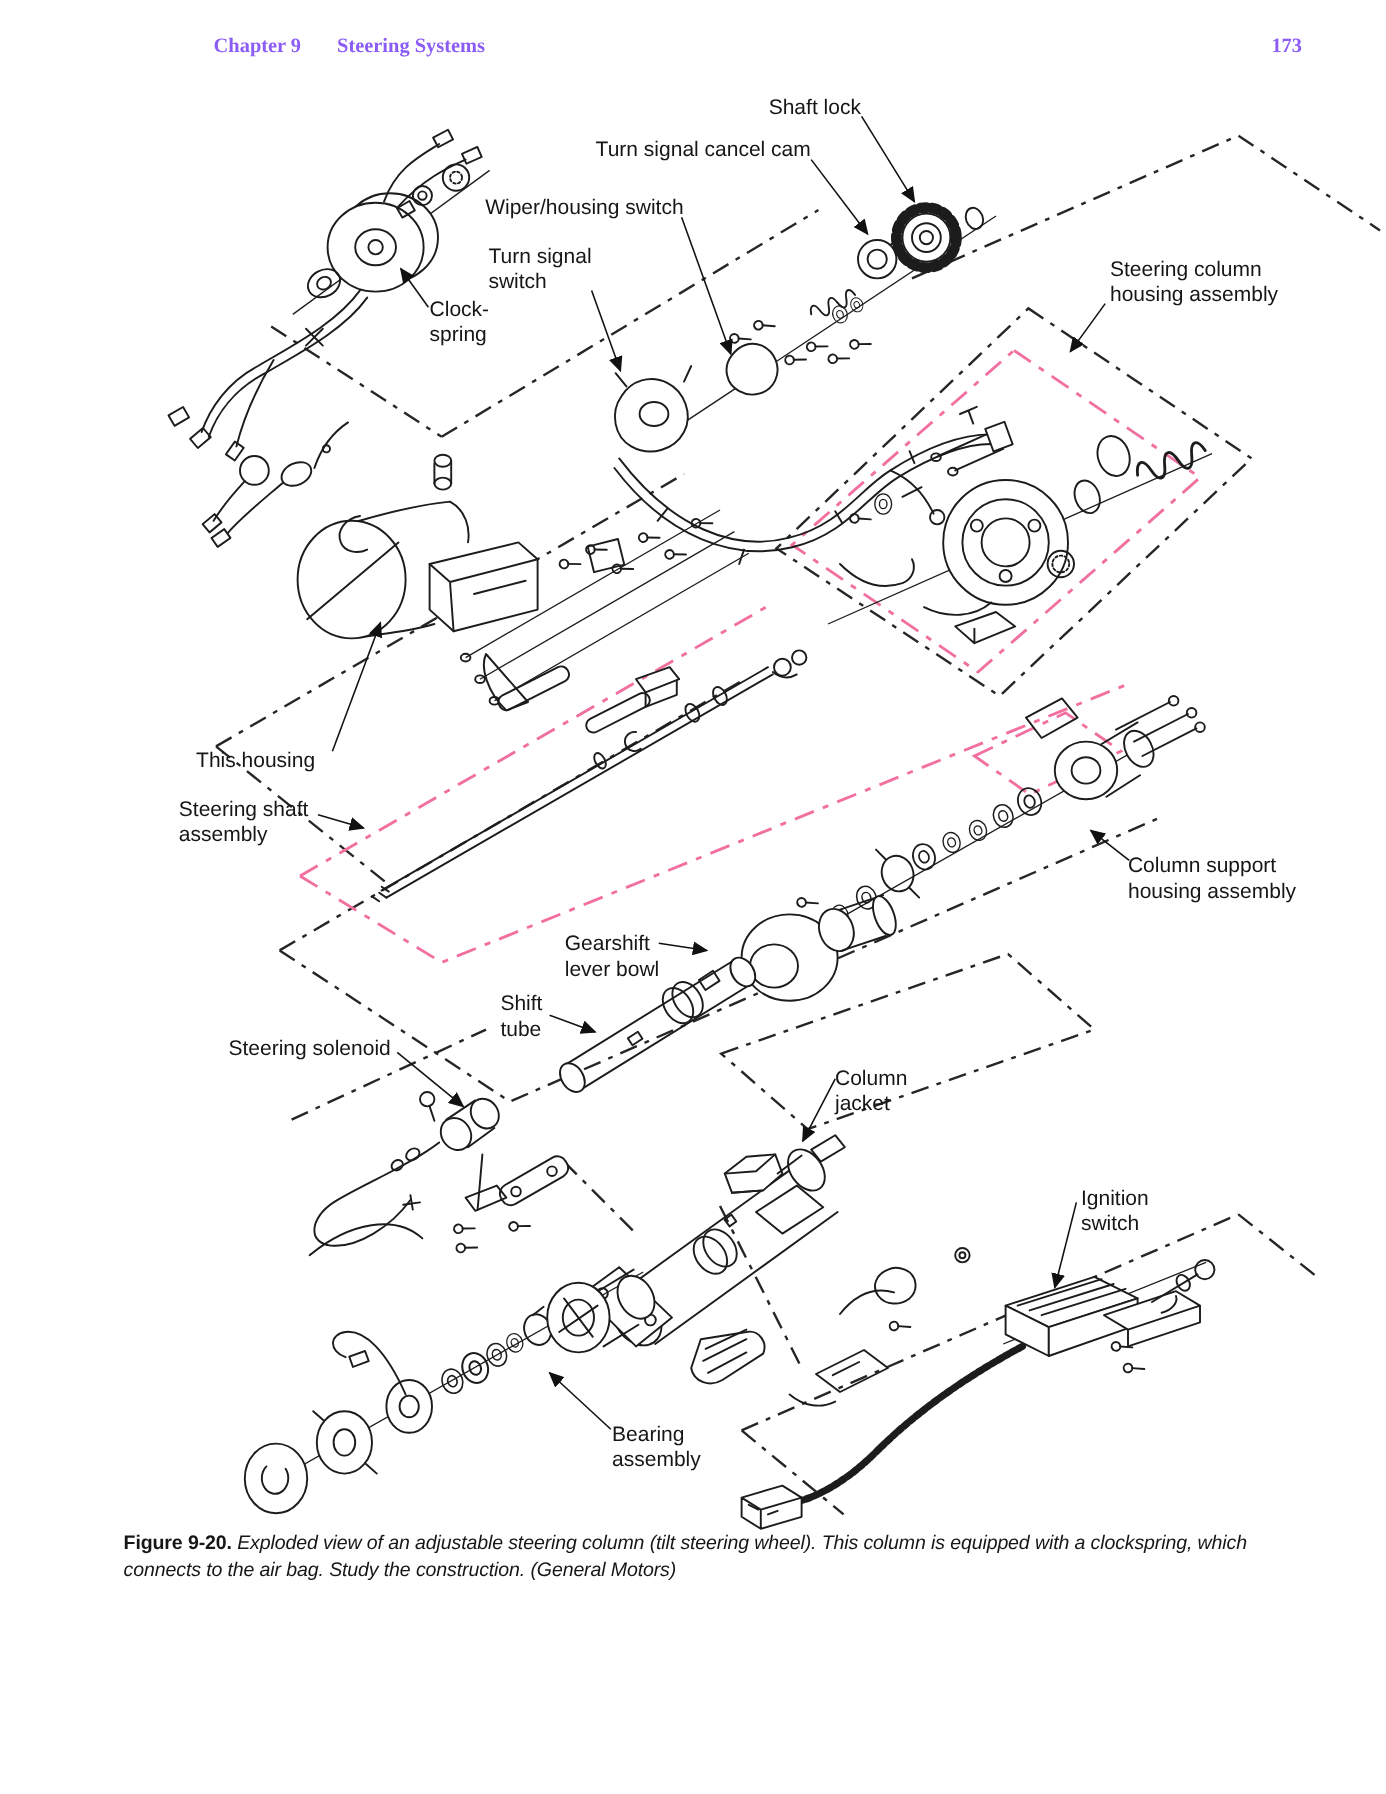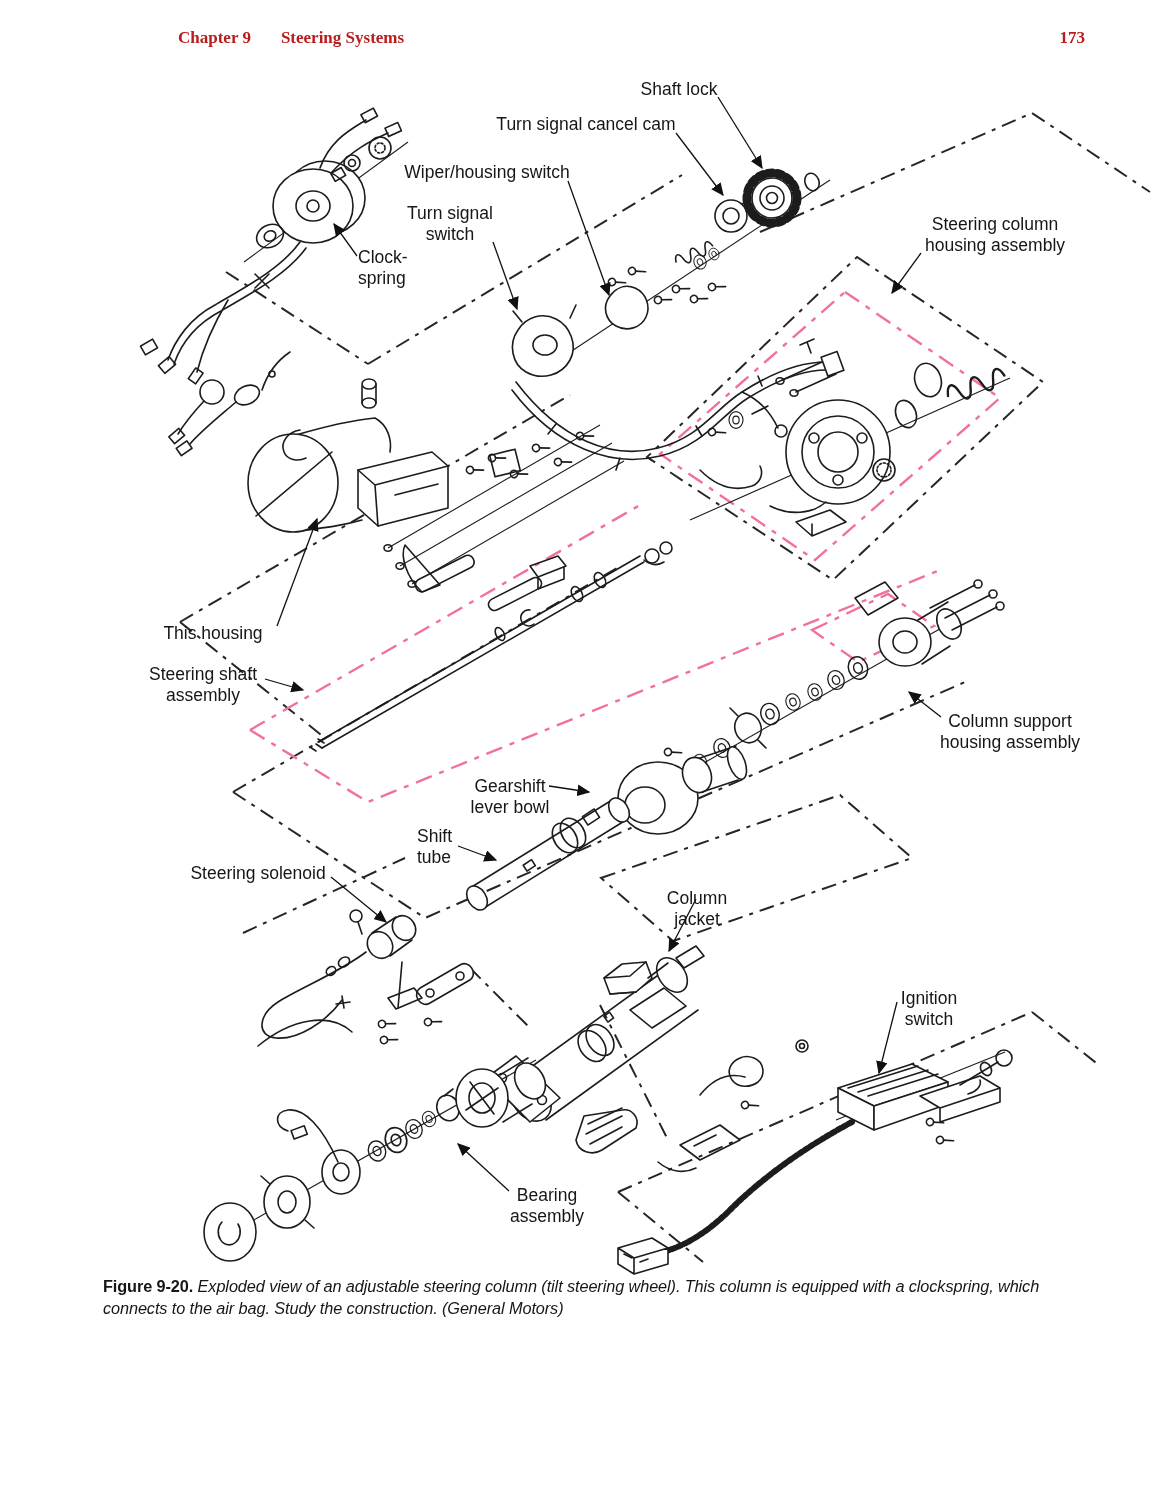--- a/index.html
+++ b/index.html
@@ -1,26 +1,26 @@
 <!DOCTYPE html>
 <html><head>
 <meta charset="utf-8">
 <style>
   html,body{margin:0;padding:0;background:#e8e8e8;}
   #page{position:relative;width:1155px;height:1495px;background:#ffffff;margin:0 auto;
         font-family:"Liberation Sans", sans-serif;overflow:hidden;}
   
   #hdr{position:absolute;top:28px;left:178px;right:70px;
-       font-family:"Liberation Serif", serif;font-weight:bold;font-size:17px;color:#b91c1c;}
+       font-family:"Liberation Serif", serif;font-weight:bold;font-size:17px;color:#8b5cf6;}
   #hdr .sec{margin-left:30px;}
   #hdr .pg{position:absolute;right:0;top:0;margin-left:43px;}
   
   #art{position:absolute;left:0;top:0;width:1155px;height:1495px;}
   .lbl{position:absolute;font-size:17.5px;line-height:1.2;color:#161616;
-       white-space:pre-line;text-align:center;}
+       white-space:pre-line;text-align:left;}
   .lbl.c{transform:translateX(-50%);}
   .lbl.l{text-align:left;}
   
   #cap{position:absolute;left:103px;top:1276px;width:992px;font-size:16.3px;
        line-height:1.34;color:#161616;letter-spacing:-0.1px;}
   #cap .fl{font-weight:bold;font-style:normal;}
   #cap .ct{font-style:italic;}
   
   .pt{fill:none;stroke:#1c1c1c;stroke-width:1.6;stroke-linecap:round;stroke-linejoin:round;}
   .ax{fill:none;stroke:#1c1c1c;stroke-width:1.1;}
@@ -390,21 +390,21 @@
   <div class="lbl c" style="left:213px;top:623px">This housing</div>
   <div class="lbl c" style="left:203px;top:664px">Steering shaft
 assembly</div>
   <div class="lbl c" style="left:1010px;top:711px">Column support
 housing assembly</div>
   <div class="lbl c" style="left:510px;top:776px">Gearshift
 lever bowl</div>
   <div class="lbl l" style="left:417px;top:826px">Shift
 tube</div>
   <div class="lbl c" style="left:258px;top:863px">Steering solenoid</div>
-  <div class="lbl c" style="left:697px;top:888px">Column
+  <div class="lbl c" style="left:726px;top:888px">Column
 jacket</div>
   <div class="lbl c" style="left:929px;top:988px">Ignition
 switch</div>
   <div class="lbl c" style="left:547px;top:1185px">Bearing
 assembly</div>
 
   <div id="cap"><span class="fl">Figure 9-20.</span><span class="ct"> Exploded view of an adjustable steering column (tilt steering wheel). This column is equipped with a clockspring, which connects to the air bag. Study the construction. (General Motors)</span></div>
 </div>
 
 </body></html>

